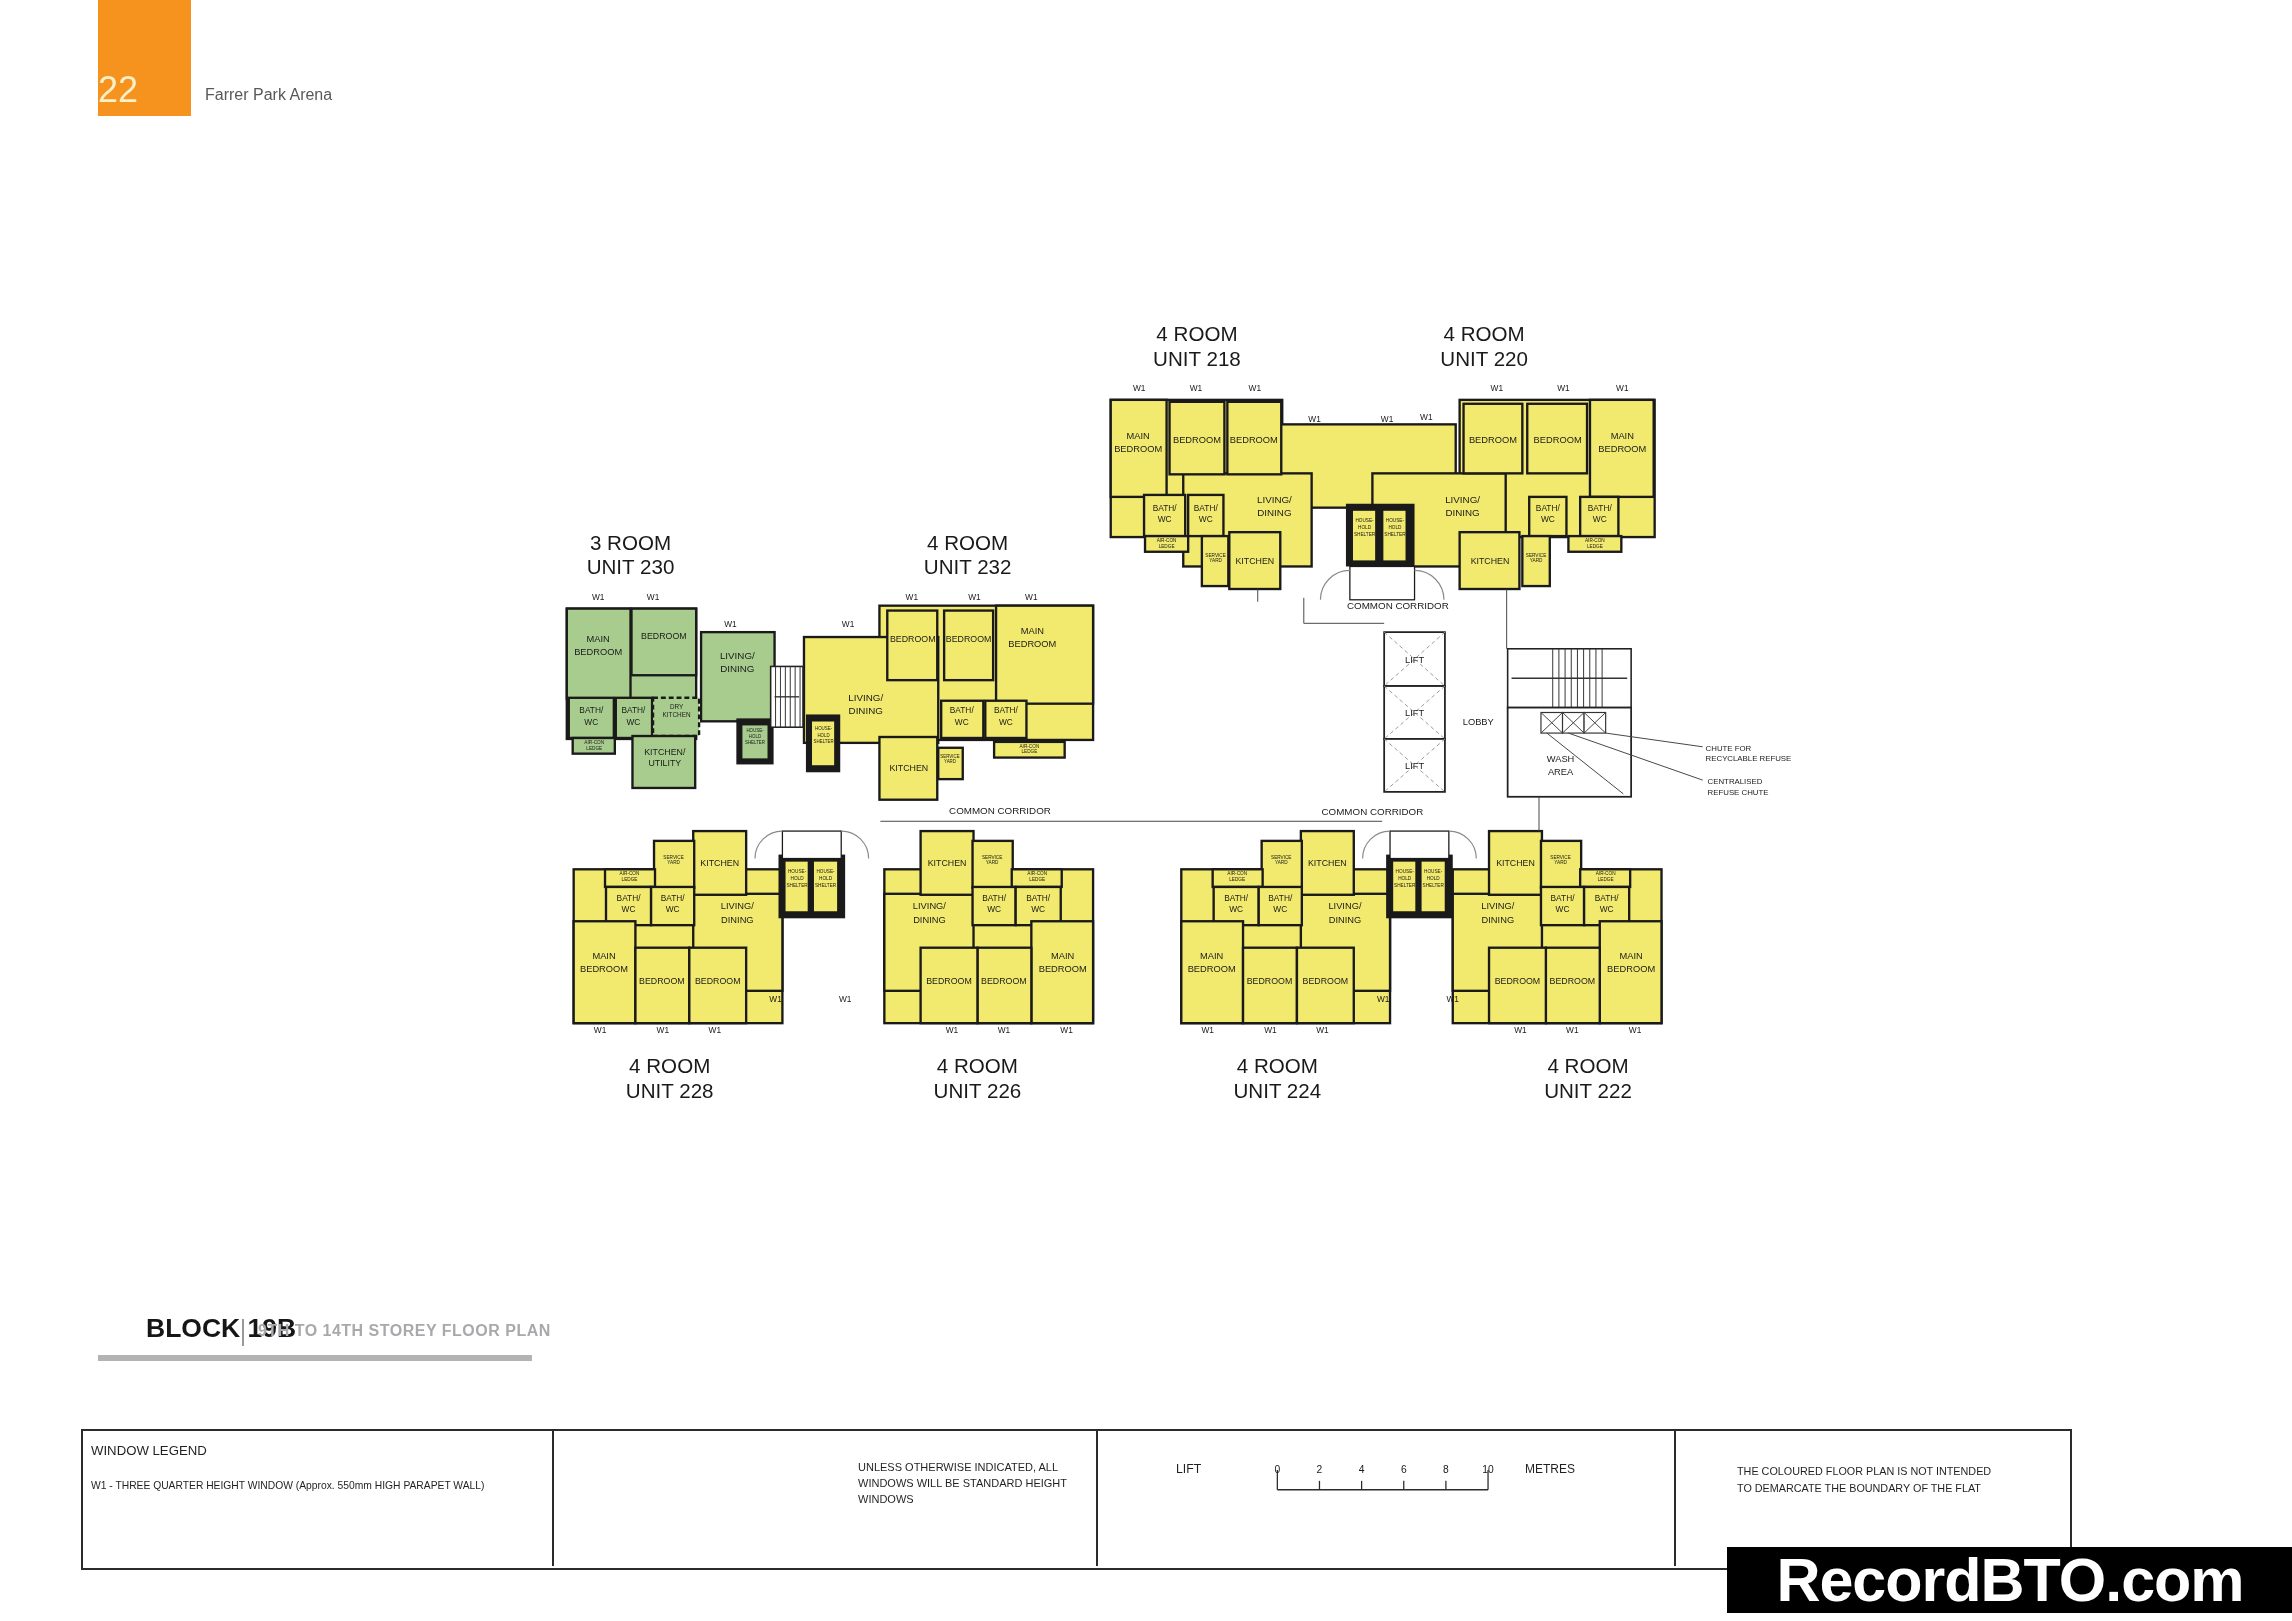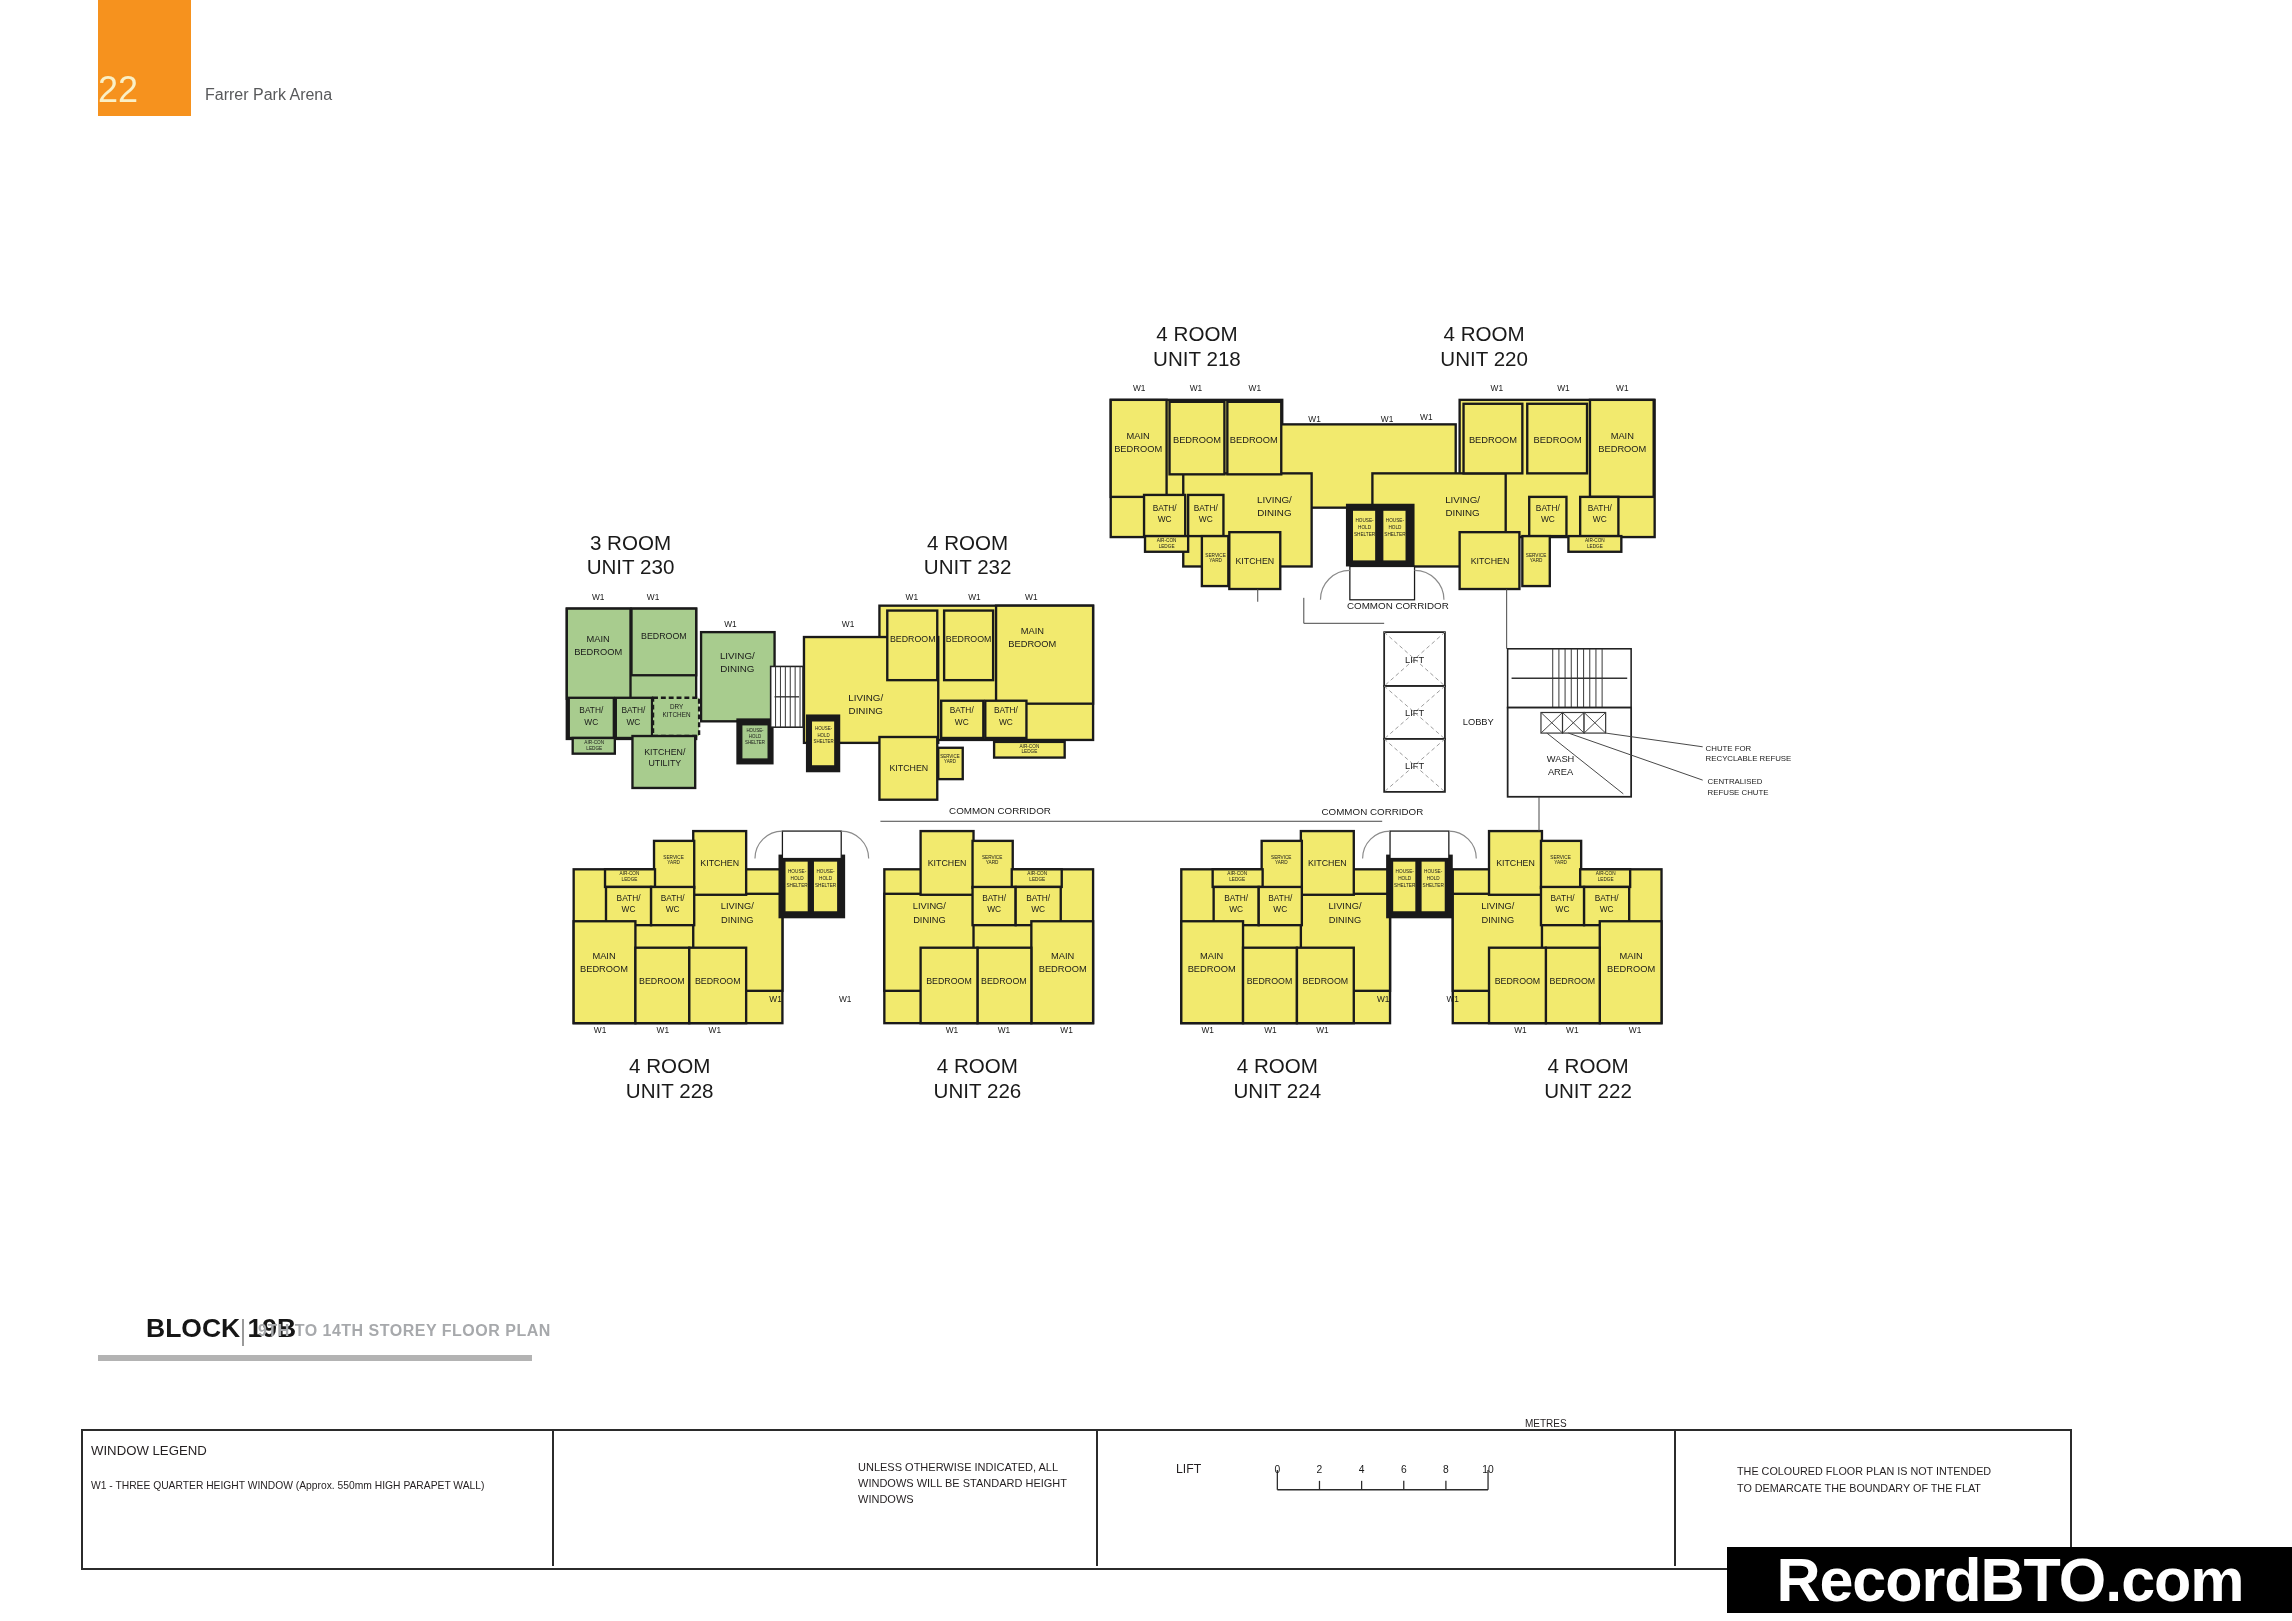--- a/index.html
+++ b/index.html
@@ -14,21 +14,21 @@
   .blocktitle{left:98px;top:1313px;font-size:26.5px;font-weight:bold;color:#161616;margin-left:48px;}
   .titlebar{left:242px;top:1319px;width:2px;height:27.4px;background:#9a9a9a;}
   .subtitle{left:258px;top:1322px;font-size:16px;font-weight:bold;color:#A7A9AC;letter-spacing:0.5px;}
   .underbar{left:98px;top:1355px;width:434px;height:5.9px;background:#B3B3B3;}
   .legendbox{left:81px;top:1429px;width:1987px;height:137px;border:2px solid #2b2b2b;}
   .ldiv{top:1429px;width:2px;height:137px;background:#2b2b2b;}
   .lhead{left:91px;top:1443px;font-size:13.2px;}
   .lw1{left:91px;top:1480px;font-size:10.3px;}
   .noteline{left:858px;font-size:11px;}
   .scalelbl{left:1176px;top:1462px;font-size:12.3px;}
-  .metreslbl{left:1525px;top:1418px;font-size:10px;}
+  .metreslbl{left:1525px;top:1462px;font-size:12px;}
   .bnote{left:1737px;font-size:10.8px;text-align:center;}
   .watermark{left:1727px;top:1547px;width:566px;height:66px;background:#000;
              display:flex;align-items:center;justify-content:center;}
   .watermark span{color:#fff;font-weight:bold;font-size:61px;letter-spacing:-1px;}
 </style>
 </head>
 <body>
 
 <div class="page">
 

